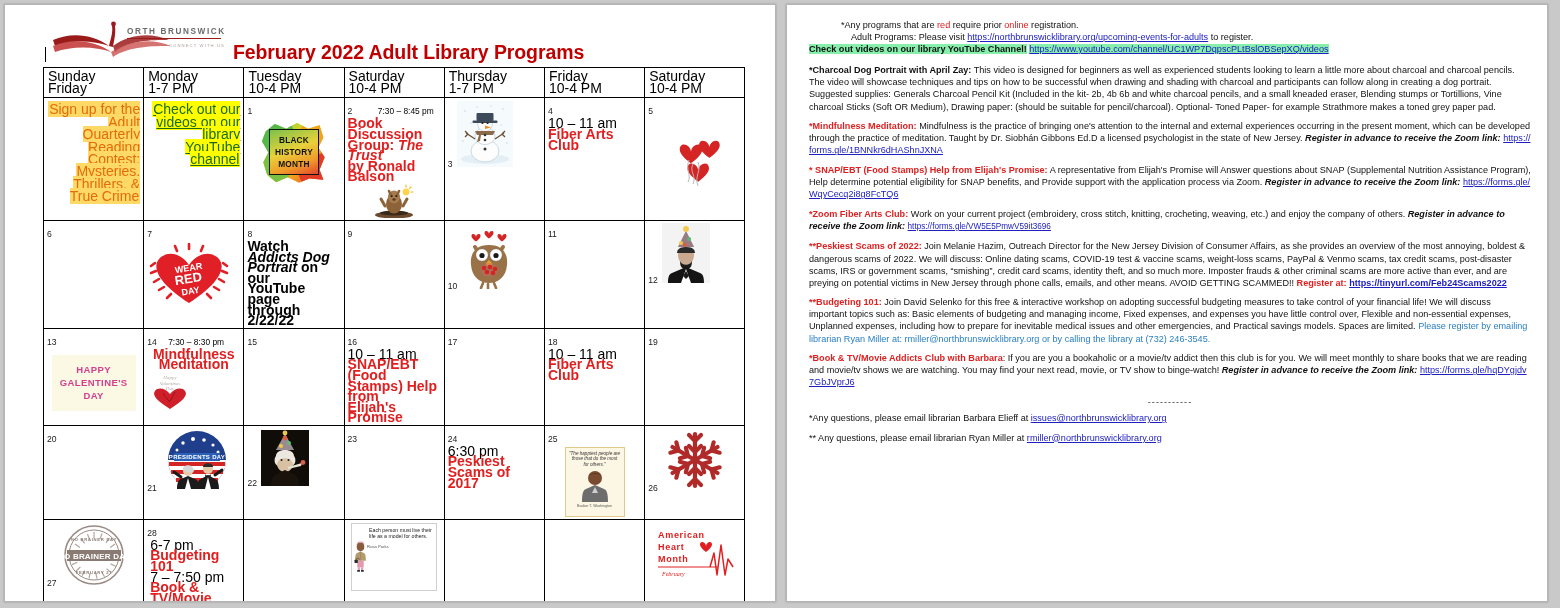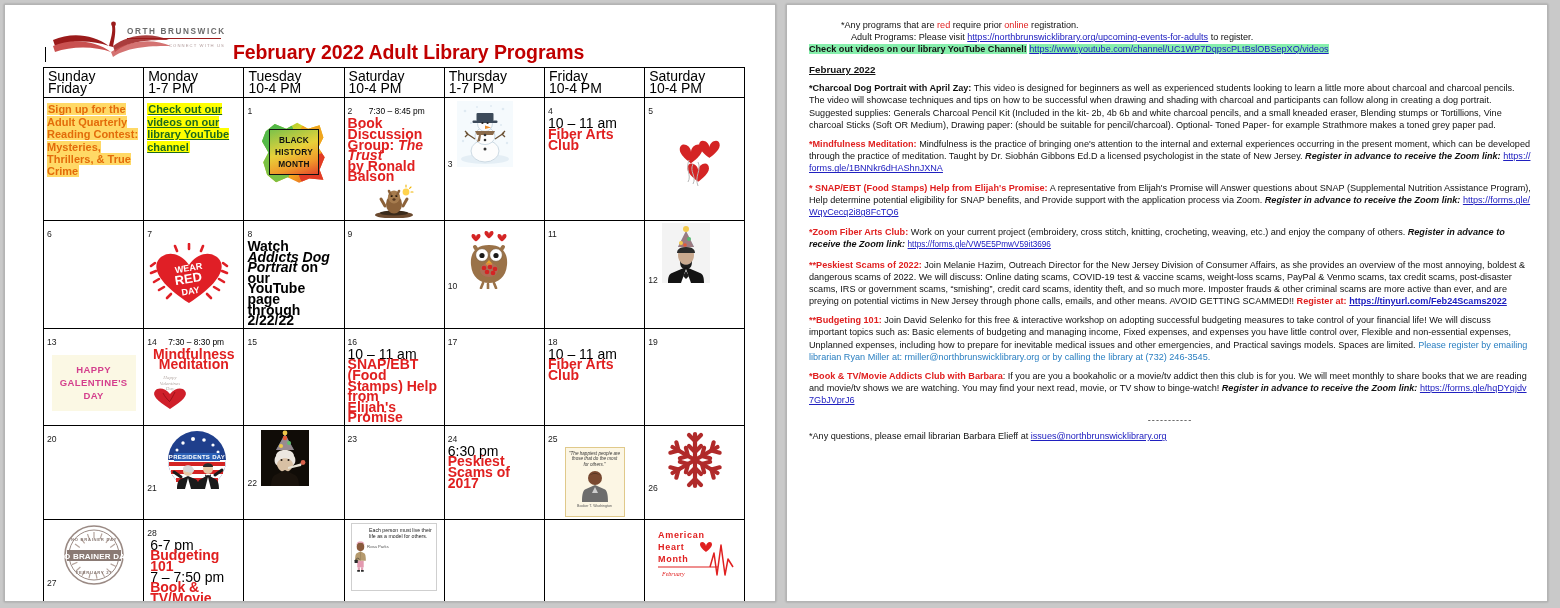--- a/index.html
+++ b/index.html
@@ -91,24 +91,24 @@
   }
   .red { color: #e02020; }
   .blk { color: #000; }
   .time-inline {
     font-size: 8.4px; color: #000; font-weight: normal;
   }
   .hdr-time { display:block; }
 
   
   .promo {
-    text-align: left;
-    font-size: 11px;
+    text-align: right;
+    font-size: 14px;
     line-height: 12.4px;
-    font-weight: bold;
+    font-weight: normal;
     padding-top: 3px;
   }
   .promo .hl-orange {
     background: #ffd966;
     color: #e36c0a;
     padding: 0 1px;
   }
   .promo .hl-yellowlink {
     background: #ffff00;
     color: #1d6a1d;
@@ -284,21 +284,21 @@
               <div class="splash"></div>
               <div class="sq">
                     <span>BLACK</span>
                     <span>HISTORY</span>
                     <span>MONTH</span>
                   </div>
             </div>
           </td>
           <td>
             <span class="daynum">2</span>
-            <span class="time-inline" style="margin-left:12px">7:30 – 8:45 pm</span>
+            <span class="time-inline" style="margin-left:21px">7:30 – 8:45 pm</span>
             <div class="cell-text red">
               <span>Book Discussion</span><br>
               Group: <i>The Trust</i><br>
               <span>by Ronald Balson</span>
             </div>
             <svg class="art" width="52" height="34" viewBox="0 0 52 34">
               <ellipse cx="26" cy="31" rx="19" ry="3.4" fill="#6b4a2f"></ellipse>
               <ellipse cx="26" cy="29" rx="14" ry="2.6" fill="#3a2a1a"></ellipse>
               <ellipse cx="26" cy="20" rx="8" ry="9.5" fill="#8c6239"></ellipse>
               <ellipse cx="26" cy="13" rx="6" ry="6.5" fill="#a67c4e"></ellipse>
@@ -657,21 +657,20 @@
 
   <div class="page page-right">
     <div class="notes">
 
       <div class="hdr-block">
         <p class="indent1 tight"><span>*Any programs that are </span><span class="r">red</span><span> require prior </span><span class="r">online</span><span> registration.</span></p>
         <p class="indent2 tight"><span>Adult Programs: Please visit </span><a class="lnk" href="#">https://northbrunswicklibrary.org/upcoming-events-for-adults</a><span> to register.</span></p>
         <p class="tight"><span class="hl b">Check out videos on our library YouTube Channel!</span> <a class="hl lnk" href="#">https://www.youtube.com/channel/UC1WP7DqpscPLtBslOBSepXQ/videos</a></p>
       </div>
 
-      <p style="margin-bottom:4px"><span class="mo">February 2022</span></p>
 
       <p>
         <span class="b">*Charcoal Dog Portrait with April Zay:</span><span>  This video is designed for beginners as well as experienced students looking to learn a little more about charcoal and charcoal pencils. The video will showcase techniques and tips on how to be successful when drawing and shading with charcoal and participants can follow along in creating a dog portrait. Suggested supplies: Generals Charcoal Pencil Kit (Included in the kit- 2b, 4b 6b and white charcoal pencils, and a small kneaded eraser, Blending stumps or Tortillions, Vine charcoal Sticks (Soft OR Medium), Drawing paper: (should be suitable for pencil/charcoal). Optional- Toned Paper- for example Strathmore makes a toned grey paper pad.</span>
       </p>
 
       <p>
         <span class="rb">*Mindfulness Meditation:</span><span> Mindfulness is the practice of bringing one's attention to the internal and external experiences occurring in the present moment, which can be developed through the practice of meditation. Taught by Dr. Siobhán Gibbons Ed.D a licensed psychologist in the state of New Jersey. </span><span class="bi">Register in advance to receive the Zoom link:</span> <a class="lnk" href="#">https://forms.gle/1BNNkr6dHAShnJXNA</a>
       </p>
 
       <p>
@@ -692,17 +691,20 @@
 
       <p>
         <span class="rb">*Book &amp; TV/Movie Addicts Club with Barbara</span><span>: If you are you a bookaholic or a movie/tv addict then this club is for you. We will meet monthly to share books that we are reading and movie/tv shows we are watching.  You may find your next read, movie, or TV show to binge-watch! </span><span class="bi">Register in advance to receive the Zoom link:</span> <a class="lnk" href="#">https://forms.gle/hqDYgjdv7GbJVprJ6</a>
       </p>
 
       <p class="dashes" style="margin-bottom:4px">-----------</p>
 
       <p class="tight">
         <span>*Any questions, please email librarian Barbara Elieff at </span><a class="lnk" href="#">issues@northbrunswicklibrary.org</a>
       </p>
+      <p class="tight">
+        <span>** Any questions, please email librarian Ryan Miller at </span><a class="lnk" href="#">rmiller@northbrunswicklibrary.org</a>
+      </p>
 
     </div>
   </div>
 
 </div>
 
 </body></html>

